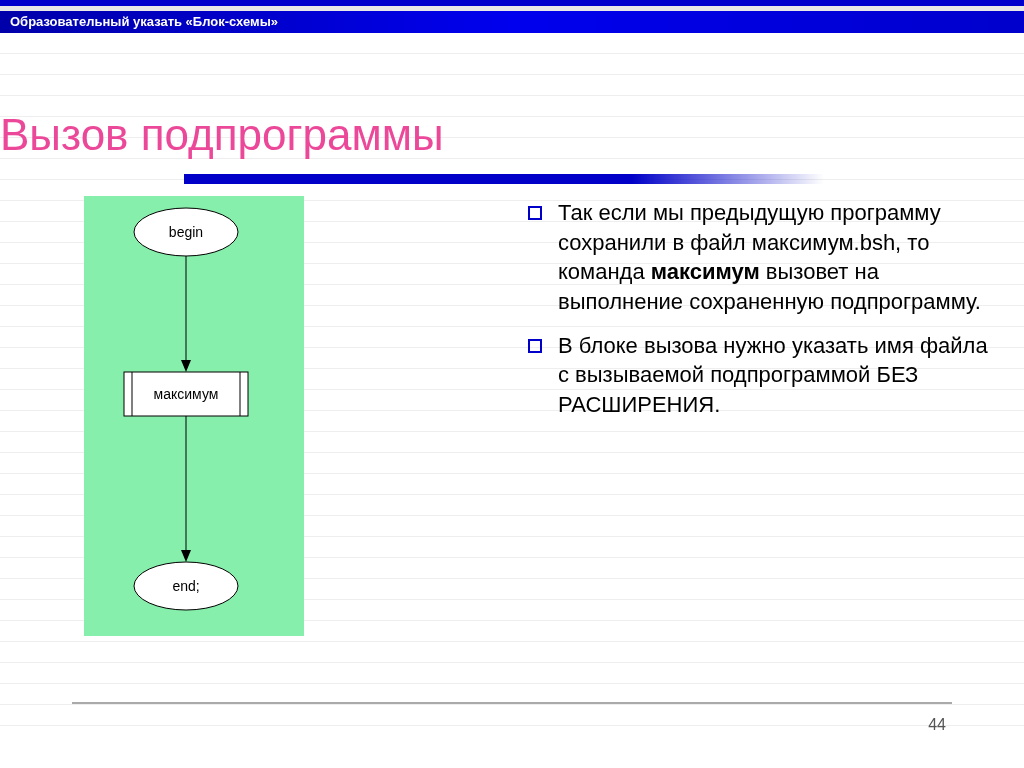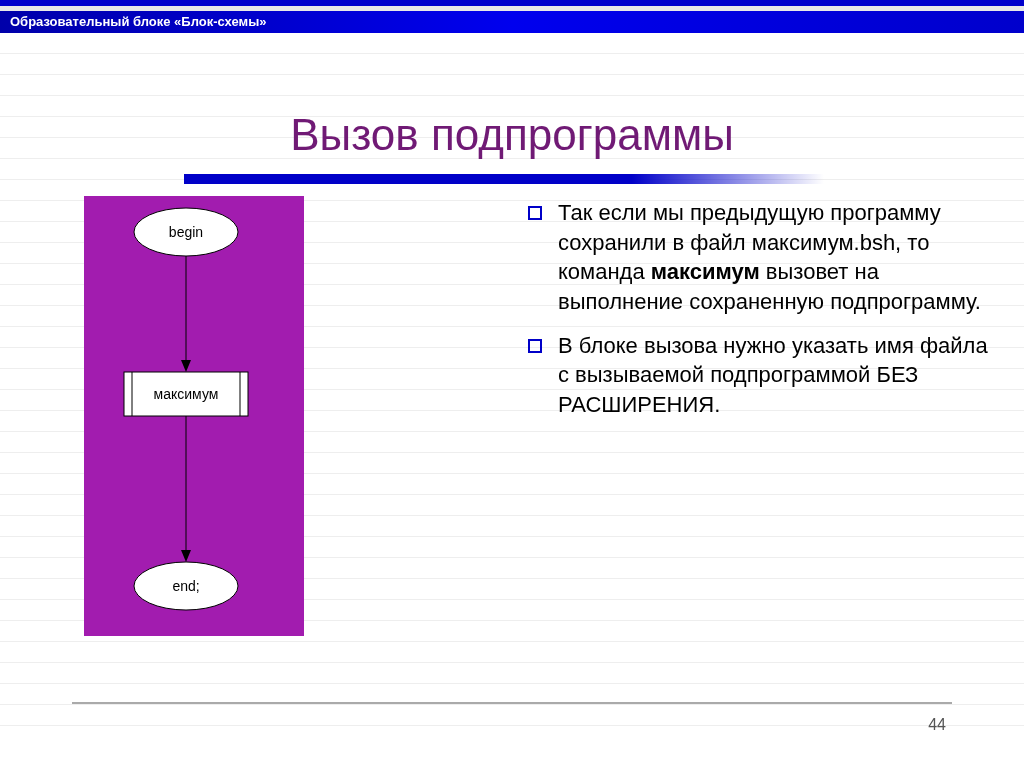--- a/index.html
+++ b/index.html
@@ -42,41 +42,41 @@
       #ffffff 20px,
       #eeeeee 20px,
       #eeeeee 21px
     );
   }
   .slide-title {
     position: absolute;
     top: 110px;
     left: 0;
     width: 1024px;
-    text-align: center;
+    text-align: left;
     font-size: 44px;
-    color: #701a75;
+    color: #ec4899;
     font-weight: normal;
     font-family: Verdana, Geneva, sans-serif;
   }
   .title-underline {
     position: absolute;
     top: 174px;
     left: 184px;
     width: 640px;
     height: 10px;
     background: linear-gradient(to right, #0000c8 0%, #0000c8 70%, transparent 100%);
   }
   .diagram-box {
     position: absolute;
     top: 196px;
     left: 84px;
     width: 220px;
     height: 440px;
-    background: #a21caf;
+    background: #86efac;
     border: none;
   }
   .content-right {
     position: absolute;
     top: 198px;
     left: 528px;
     width: 470px;
   }
   .bullet-item {
     display: flex;
@@ -115,21 +115,21 @@
   .flowchart-svg {
     display: block;
   }
 </style>
 </head>
 <body>
 
 <div class="top-blue-bar"></div>
 <div class="top-gray-bar"></div>
 <div class="header-bar">
-  <span>Образовательный блоке «Блок-схемы»</span>
+  <span>Образовательный указать «Блок-схемы»</span>
 </div>
 
 <div class="lined-area"></div>
 
 <div class="slide-title">Вызов подпрограммы</div>
 <div class="title-underline"></div>
 
 <div class="diagram-box">
   <svg class="flowchart-svg" width="220" height="440" viewBox="0 0 220 440">
 

